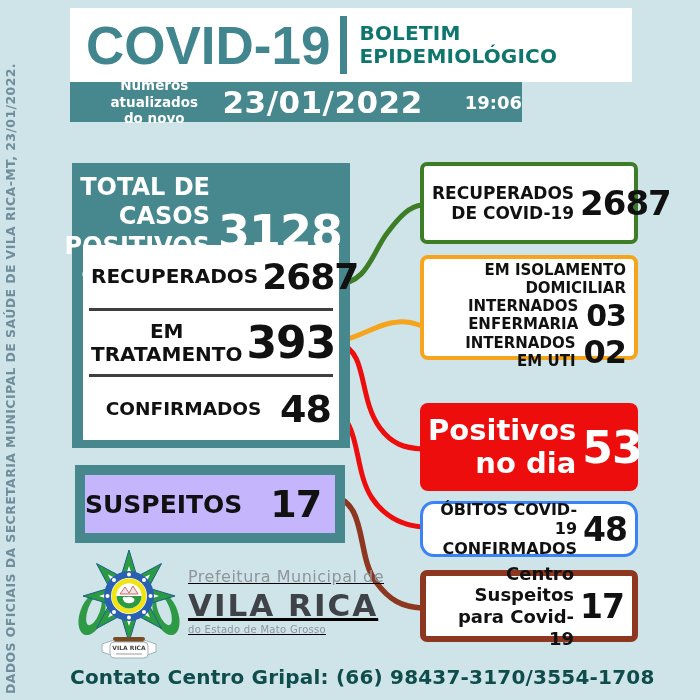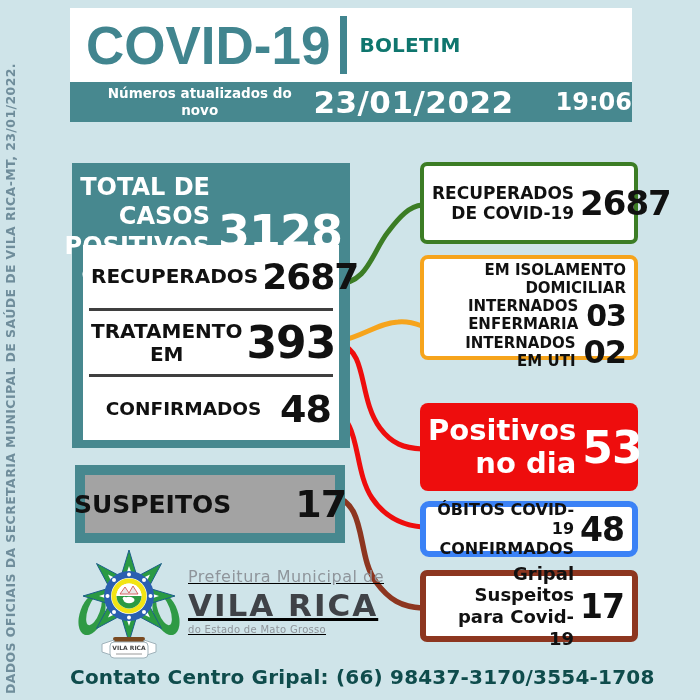--- a/index.html
+++ b/index.html
@@ -21,26 +21,26 @@
     background:#ffffff; display:flex; align-items:center;
   }
   .covid-title{
     font-family:"Liberation Sans",sans-serif;
     font-size:53px; font-weight:bold; color:#41858f;
     margin-left:16px; letter-spacing:0px; line-height:1;
   }
   .title-divider{ width:7px; height:58px; background:#41858f; margin:0 12px 0 10px; }
   .subtitle{ color:#0f766e; font-weight:bold; font-size:20px; line-height:1.15; letter-spacing:.2px;}
   .date-bar{
-    position:absolute; left:70px; top:82px; width:562px; height:40px;
+    position:absolute; left:70px; top:82px; width:452px; height:40px;
     background:#47888f; color:#fff; display:flex; align-items:center;
   }
   .update-caption{ font-size:13.5px; font-weight:bold; text-align:center; line-height:1.25; margin-left:32px;}
   .bulletin-date{ font-size:31px; font-weight:bold; margin-left:16px; letter-spacing:.5px;}
-  .bulletin-time{ font-size:24px; font-weight:bold; margin-left:42px; }
+  .bulletin-time{ font-size:18px; font-weight:bold; margin-left:42px; }
   
   .totals-card{
     position:absolute; left:72px; top:163px; width:278px; height:285px;
     background:#47888f;
   }
   .totals-heading{
     display:flex; align-items:center; justify-content:flex-end;
     padding:10px 8px 0 0;
   }
   .totals-heading .lines{ text-align:right; color:#fff; font-weight:bold; font-size:24px; line-height:1.22; }
@@ -55,21 +55,21 @@
   .row-divider{ height:3px; background:#3f3f3f; margin:0 6px; }
   .r1 .lbl{font-size:20px;} .r1 .val{font-size:36px;}
   .r2 .lbl{font-size:20px;} .r2 .val{font-size:44px;}
   .r3 .lbl{font-size:18.5px;} .r3 .val{font-size:38px;}
   
   .suspects-card{
     position:absolute; left:75px; top:465px; width:270px; height:78px;
     background:#47888f; box-sizing:border-box; padding:10px;
   }
   .suspects-inner{
-    background:#a3a3a3; width:100%; height:100%; display:flex; align-items:center; justify-content:center;gap:36px;
+    background:#c4b5fd; width:100%; height:100%; display:flex; align-items:center; justify-content:flex-start;
   }
   .suspects-label{ font-size:25px; font-weight:bold; color:#111;}
   .suspects-value{ font-size:38px; font-weight:bold; color:#111; margin-left:28px; letter-spacing:-1px;}
   
   .rcard{ position:absolute; left:420px; width:218px; box-sizing:border-box; background:#fff; display:flex; align-items:center; padding:0 8px;}
   .rcard .lbl{ flex:1; text-align:right; font-weight:bold; color:#111; line-height:1.2;}
   .rcard .val{ font-weight:bold; color:#111; margin-left:6px; letter-spacing:-1px;}
   .recovered-card{ top:162px; height:82px; border:4px solid #3c7d25; border-radius:7px;}
   .recovered-card .lbl{font-size:17px;} .recovered-card .val{font-size:34px;}
   .isolation-card{
@@ -78,21 +78,21 @@
   }
   .iso-row{ flex:1; display:flex; align-items:center;}
   .iso-row .lbl{ flex:1; text-align:right; font-weight:bold; font-size:15px; line-height:1.2; color:#111;}
   .iso-row .val{ font-weight:bold; color:#111; margin-left:8px; letter-spacing:-1px; font-size:32px;}
   .iso-divider{ height:2.5px; background:#555; margin:0 4px;}
   .positives-card{
     top:403px; height:88px; background:#ee0d0d; border-radius:8px; border:none;
   }
   .positives-card .lbl{ color:#fff; font-size:29px; line-height:1.15;}
   .positives-card .val{ color:#fff; font-size:44px;}
-  .deaths-card{ top:501px; height:56px; border:6px solid #3b82f6; border-radius:9px;}
+  .deaths-card{ top:501px; height:56px; border:3px solid #3b82f6; border-radius:14px;}
   .deaths-card .lbl{font-size:16px;} .deaths-card .val{font-size:33px;}
   .suspected-card{ top:570px; height:72px; border:6px solid #8d3620; border-radius:7px;}
   .suspected-card .lbl{font-size:18px;} .suspected-card .val{font-size:33px;}
   
   .connectors{ position:absolute; left:0; top:0; pointer-events:none; }
   
   .seal{ position:absolute; left:74px; top:544px; }
   .logo-text{ position:absolute; left:188px; top:567px;text-decoration:underline; }
   .logo-line1{ font-size:16px; color:#8f959b; letter-spacing:.5px;}
   .logo-name{ font-size:31px; font-weight:bold; color:#3f4247; letter-spacing:2px; line-height:1.1; margin-top:2px;}
@@ -107,20 +107,21 @@
 
 <div class="canvas">
 
   <div class="side-text">DADOS OFICIAIS DA SECRETARIA MUNICIPAL DE SAÚDE DE VILA RICA-MT, 23/01/2022.</div>
 
   <div class="header-card">
     <div class="covid-title">COVID-19</div>
     <div class="title-divider"></div>
     <div class="subtitle">
       <div>BOLETIM</div>
+      <div>EPIDEMIOLÓGICO</div>
     </div>
   </div>
 
   <div class="date-bar">
     <div class="update-caption">
       <div>Números atualizados do novo</div>
     </div>
     <div class="bulletin-date">23/01/2022</div>
     <div class="bulletin-time">19:06</div>
   </div>
@@ -143,22 +144,22 @@
       <div class="totals-value">3128</div>
     </div>
     <div class="stats-card">
       <div class="stat-row r1">
         <div class="lbl">RECUPERADOS</div>
         <div class="val">2687</div>
       </div>
       <div class="row-divider"></div>
       <div class="stat-row r2">
         <div class="lbl">
+          <div>EM</div>
           <div>TRATAMENTO</div>
-          <div>EM</div>
         </div>
         <div class="val">393</div>
       </div>
       <div class="row-divider"></div>
       <div class="stat-row r3">
         <div class="lbl">
           <div>CONFIRMADOS</div>
         </div>
         <div class="val">48</div>
       </div>
@@ -216,21 +217,21 @@
   <div class="rcard deaths-card">
     <div class="lbl">
       <div>ÓBITOS COVID-19</div>
       <div>CONFIRMADOS</div>
     </div>
     <div class="val">48</div>
   </div>
 
   <div class="rcard suspected-card">
     <div class="lbl">
-      <div>Gripal Suspeitos</div>
+      <div>Centro Suspeitos</div>
       <div>para Covid-19</div>
     </div>
     <div class="val">17</div>
   </div>
 
   <svg class="seal" width="110" height="120" viewBox="0 0 110 120">
     <g>
       <ellipse cx="18" cy="70" rx="12" ry="22" fill="#2f9a45" transform="rotate(20 18 70)"></ellipse>
       <ellipse cx="92" cy="70" rx="12" ry="22" fill="#2f9a45" transform="rotate(-20 92 70)"></ellipse>
       <ellipse cx="20" cy="66" rx="6" ry="16" fill="#cfe4e9" transform="rotate(20 20 66)"></ellipse>

